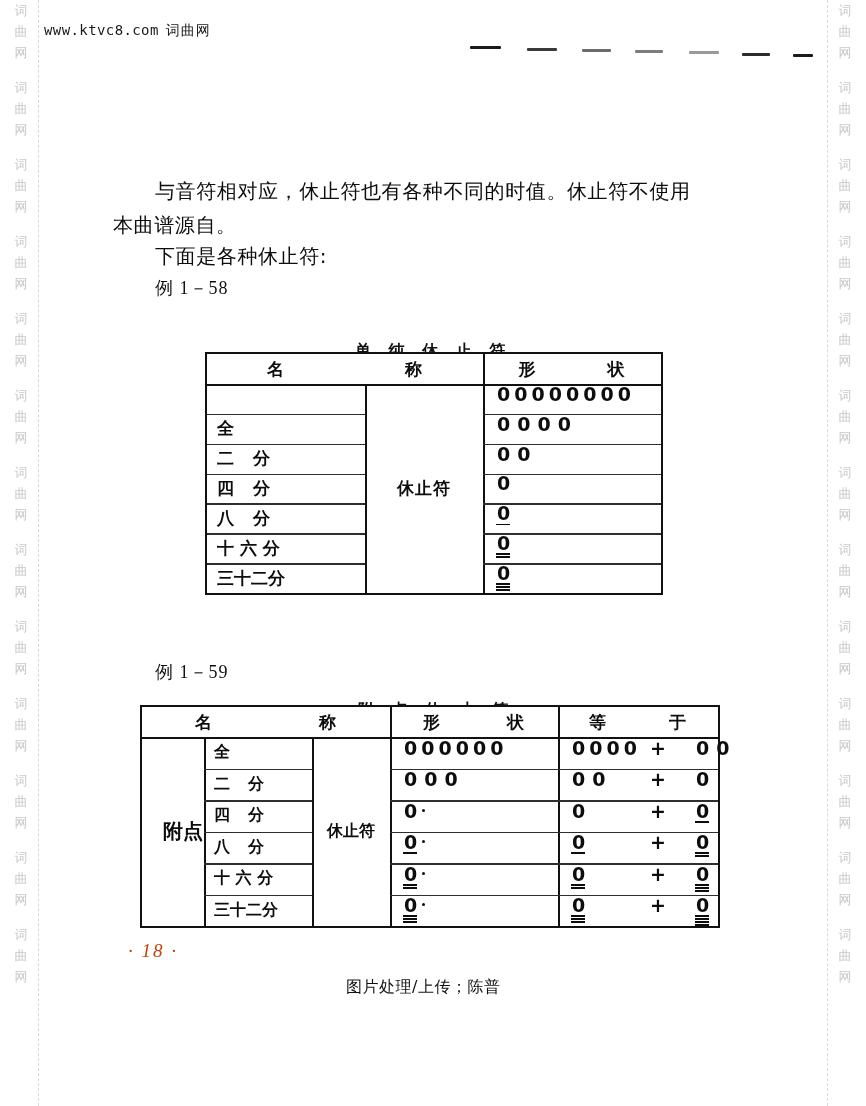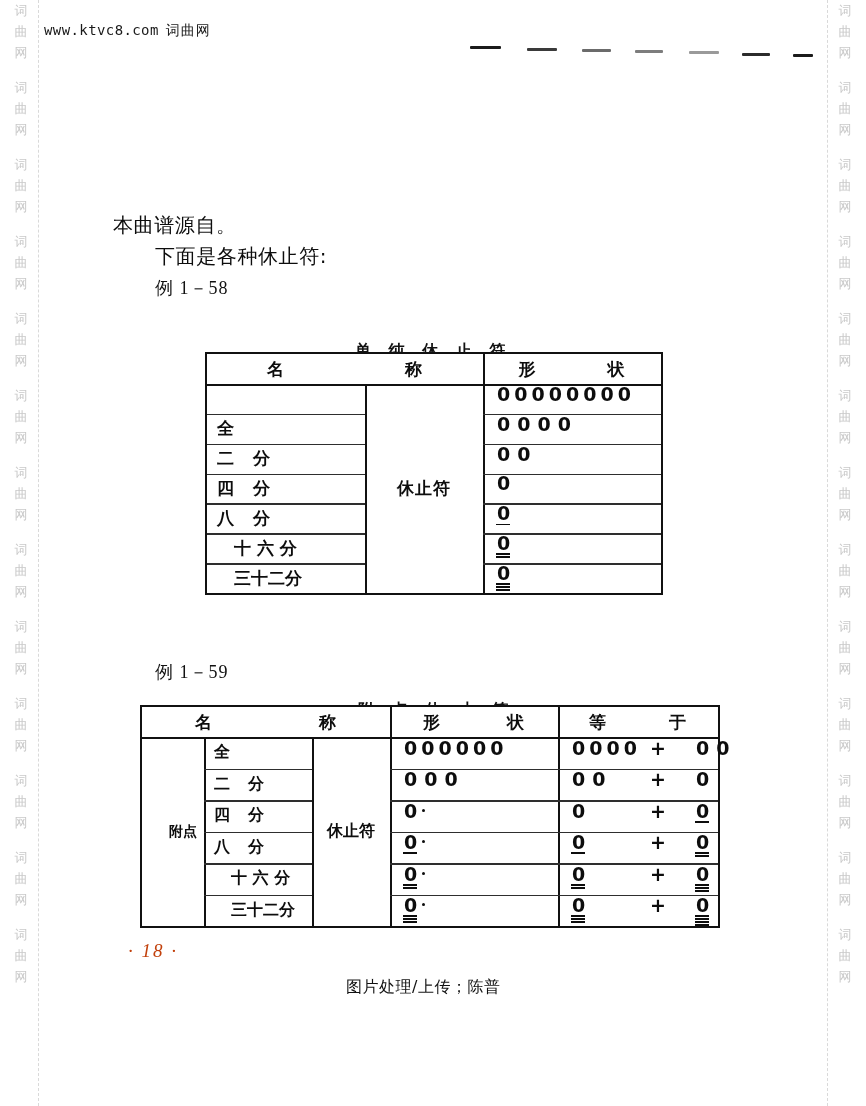--- a/index.html
+++ b/index.html
@@ -96,21 +96,21 @@
     color:#0d0d0d;
   }
   .hline{position:absolute;background:#111;height:2px;}
   .vline{position:absolute;background:#111;width:2px;}
   .hline.thin{height:1.6px;background:#2e2e2e;}
 
   .namecell{
     font-weight:bold;font-size:17px;letter-spacing:1px;
     justify-content:flex-start;padding-left:10px;
   }
-  .namecell.sp{letter-spacing:0;margin-left:17px;}
+  .namecell.sp{letter-spacing:0;}
   .hdr{
     font-weight:bold;font-size:17px;letter-spacing:1px;
     justify-content:center;
   }
   .midcell{
     font-weight:bold;font-size:17px;letter-spacing:1px;
     justify-content:center;
   }
   .shapecell{
     justify-content:flex-start;padding-left:14px;
@@ -315,20 +315,21 @@
   <div class="dash-row">
     <div class="dash d1"></div>
     <div class="dash d2"></div>
     <div class="dash d3"></div>
     <div class="dash d4"></div>
     <div class="dash d5"></div>
     <div class="dash d6"></div>
     <div class="dash d7"></div>
   </div>
 
+  <div class="para p2">与音符相对应，休止符也有各种不同的时值。休止符不使用</div>
   <div class="para p3">本曲谱源自。</div>
   <div class="para p4">下面是各种休止符:</div>
 
   <div class="ex ex1">例 1－58</div>
   <div class="ex ex2">例 1－59</div>
 
   <div class="tbl-title t1-title">单 纯 休 止 符</div>
 
   <div class="tframe" id="table1" style="left:205px;top:352px;width:458px;height:243px;">
       <div class="cell hdr" style="left:0;top:0;width:276px;height:30px;justify-content:space-around;">
@@ -464,21 +465,21 @@
       </div>
       <div class="cell hdr" style="left:416px;top:0;width:160px;height:30px;justify-content:space-around;">
         <span>等</span>
         <span>于</span>
       </div>
       <div class="hline" style="left:0;top:30px;width:576px;"></div>
       <div class="vline" style="left:62px;top:30px;height:189px;"></div>
       <div class="vline" style="left:170px;top:30px;height:189px;"></div>
       <div class="vline" style="left:248px;top:0;height:219px;"></div>
       <div class="vline" style="left:416px;top:0;height:219px;"></div>
-      <div class="cell midcell" style="left:0;top:30px;width:82px;height:189px;font-size:14px;letter-spacing:0;">附点</div>
+      <div class="cell midcell" style="left:0;top:30px;width:82px;height:189px;font-size:20px;letter-spacing:0;">附点</div>
       <div class="cell midcell" style="left:170px;top:30px;width:78px;height:189px;font-size:16px;letter-spacing:0;">休止符</div>
       <div class="cell namecell" style="left:62px;top:30px;width:108px;height:31.5px;font-size:16px;">全</div>
       <div class="cell shapecell" style="left:248px;top:30px;width:168px;height:31.5px;">
         <span class="restgroup tight">
           <span class="rest">
             <span class="z">0</span>
           </span>
           <span class="rest">
             <span class="z">0</span>
           </span>

